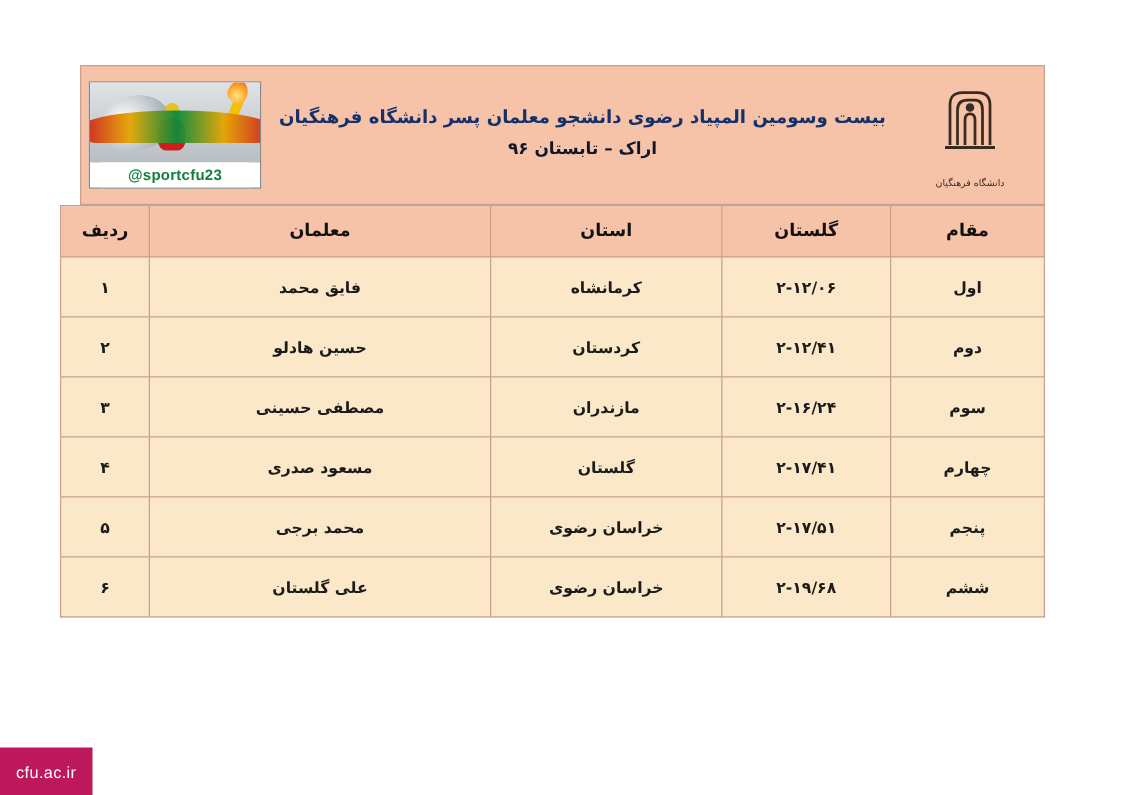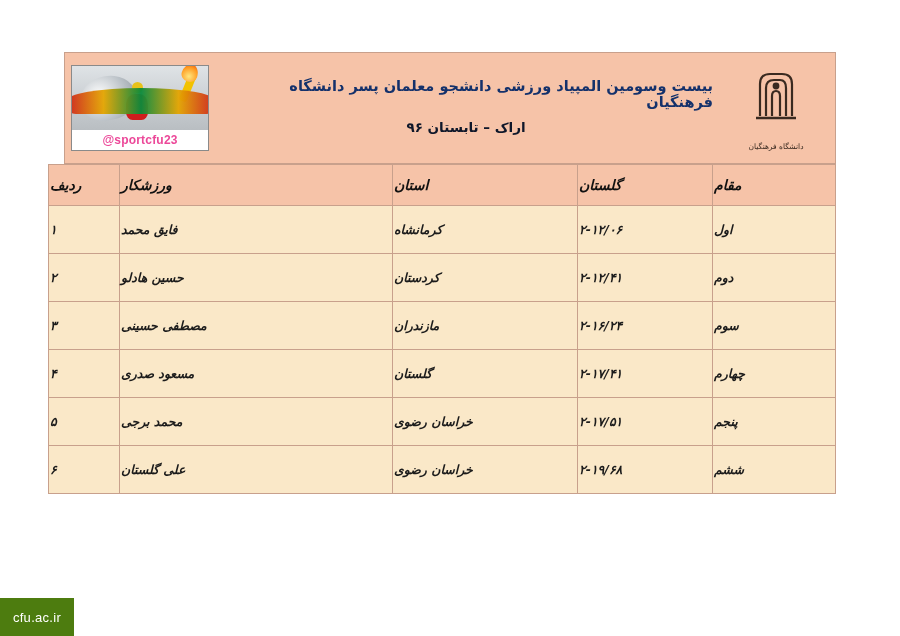--- a/index.html
+++ b/index.html
@@ -171,45 +171,44 @@
     left: 6px; top: 12px;
     width: 22px; height: 26px;
     background: #cf1d1d;
     border-radius: 40% 40% 30% 30%;
   }
   .badge-caption {
     position: absolute;
     left: 0; right: 0; bottom: 0;
     height: 20px;
     background: #ffffff;
-    color: #ec4899;
+    color: #15803d;
     font-size: 12px;
     font-weight: bold;
     font-family: "Liberation Sans", sans-serif;
     display: flex;
     align-items: center;
     justify-content: center;
     letter-spacing: 0.2px;
     direction: ltr;
     border-radius: 10px;
   }
   
   table.results {
     border-collapse: collapse;
     width: 772px;
     table-layout: fixed;
   }
   table.results th, table.results td {
     border: 1px solid #c8a08c;
     height: 45px;
-    text-align: left;
+    text-align: center;
     vertical-align: middle;
     font-size: 12.5px;
     color: #1b1b1b;
-    font-style: italic;
   }
   table.results thead th {
     background: #f6c3a8;
     font-size: 14px;
     font-weight: bold;
     height: 38px;
     color: #111111;
   }
   table.results tbody td {
     background: #fae8c8;
@@ -220,21 +219,21 @@
   .col-prov   { width: 182px; }
   .col-athlete{ width: 270px; }
   .col-row    { width: 68px; }
   
   .footer-mark {
     position: absolute;
     left: 0;
     bottom: 0;
     width: 74px;
     height: 38px;
-    background: #4d7c0f;
+    background: #be185d;
     display: flex;
     align-items: center;
     justify-content: center;
   }
   .footer-mark span {
     color: #ffffff;
     font-size: 13px;
     font-family: "Liberation Sans", sans-serif;
     letter-spacing: 0.3px;
     direction: ltr;
@@ -260,21 +259,21 @@
               </g>
               <circle cx="26" cy="20" r="3.4" fill="#3a2a20"></circle>
               <path d="M6 52 H46" stroke="#3a2a20" stroke-width="2.4"></path>
             </svg>
           </div>
           <div class="logo-caption">دانشگاه فرهنگیان</div>
         </div>
       </div>
 
       <div class="header-titles">
-        <div class="title-line1">بیست وسومین المپیاد ورزشی دانشجو معلمان پسر دانشگاه فرهنگیان</div>
+        <div class="title-line1">بیست وسومین المپیاد رضوی دانشجو معلمان پسر دانشگاه فرهنگیان</div>
         <div class="title-line2">اراک – تابستان ۹۶</div>
       </div>
 
       <div class="header-badge">
         <div class="badge-box">
           <div class="badge-art">
             <div class="badge-handle"></div>
             <div class="badge-torch"></div>
             <div class="badge-flame"></div>
             <div class="badge-figure"></div>
@@ -285,21 +284,21 @@
       </div>
 
     </div>
 
     <table class="results">
       <thead>
         <tr>
           <th class="col-rank">مقام</th>
           <th class="col-record">گلستان</th>
           <th class="col-prov">استان</th>
-          <th class="col-athlete">ورزشکار</th>
+          <th class="col-athlete">معلمان</th>
           <th class="col-row">ردیف</th>
         </tr>
       </thead>
       <tbody>
         <tr>
           <td>اول</td>
           <td>۲-۱۲/۰۶</td>
           <td>کرمانشاه</td>
           <td>فایق محمد</td>
           <td>۱</td>

